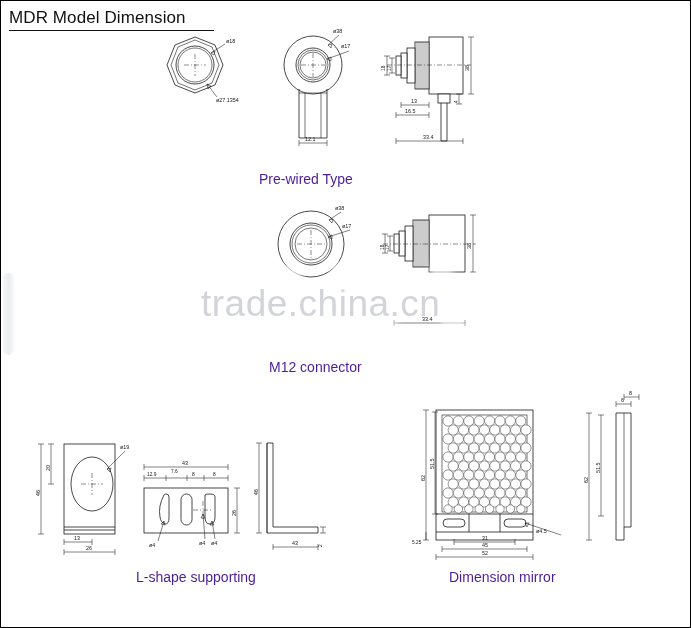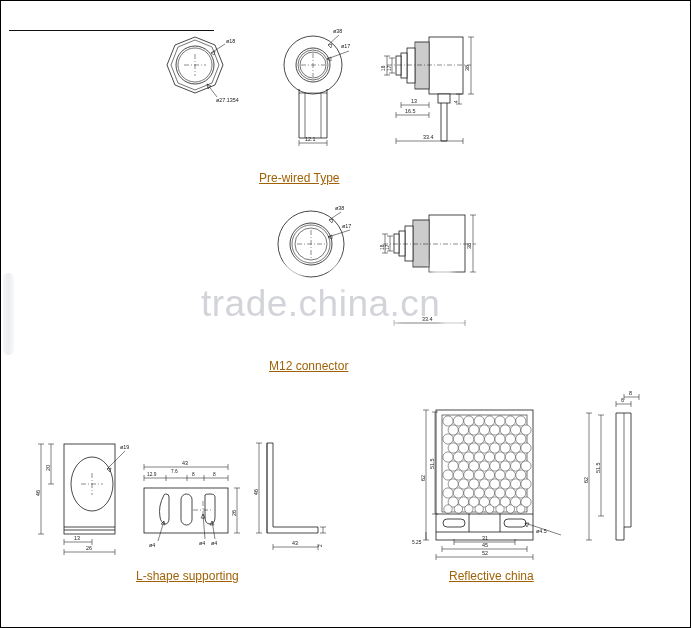--- a/index.html
+++ b/index.html
@@ -37,24 +37,23 @@
   #title-rule {
     position: absolute;
     left: 0;
     top: 23px;
     width: 205px;
     height: 1px;
     background: #111111;
   }
   .caption {
     position: absolute;
-    font-size: 12px;
-    color: #a16207;
+    font-size: 14px;
+    color: #4c1d95;
     white-space: nowrap;
-    text-decoration: underline;
   }
   .wm-main {
     position: absolute;
     left: 200px;
     top: 282px;
     font-size: 37px;
     color: #d2d4d9;
     letter-spacing: 0.5px;
     white-space: nowrap;
     font-family: Liberation Sans, sans-serif;
@@ -91,20 +90,21 @@
   .dimtxt { font-family: "Liberation Sans", sans-serif; font-size: 5.4px; fill: #1a1a1a; }
   .dimtxt-s { font-family: "Liberation Sans", sans-serif; font-size: 4.8px; fill: #1a1a1a; }
   .hatch-cell { fill: #ffffff; stroke: #1a1a1a; stroke-width: 0.45; }
 </style>
 </head>
 <body>
 
 <div id="page">
 
   <div id="title-block">
+    <div id="title-text">MDR Model Dimension</div>
     <div id="title-rule"></div>
   </div>
 
   <svg class="dwg" viewBox="0 0 691 628" xmlns="http://www.w3.org/2000/svg">
 
     <g>
       <polygon class="ln" points="194,36 214,44 222,64 214,84 194,92 174,84 166,64 174,44"></polygon>
       <polygon class="ln-thin" points="194,39 211,46 218,64 211,82 194,89 177,82 170,64 177,46"></polygon>
       <circle class="ln" cx="194" cy="64" r="19"></circle>
       <circle class="ln-thin" cx="194" cy="64" r="17"></circle>
@@ -471,21 +471,21 @@
     </g>
 
   </svg>
 
   <div class="caption" style="left:258px; top:170px;">Pre-wired Type</div>
 
   <div class="caption" style="left:268px; top:358px;">M12 connector</div>
 
   <div class="caption" style="left:135px; top:568px;text-align:right;">L-shape supporting</div>
 
-  <div class="caption" style="left:448px; top:568px;">Reflective china</div>
+  <div class="caption" style="left:448px; top:568px;">Dimension mirror</div>
 
   <div class="wm-side"></div>
   <div class="wm-main">trade.china.cn</div>
   <div class="wm-blob" style="left:282px; top:262px; width:20px; height:26px;"></div>
   <div class="wm-blob" style="left:330px; top:262px; width:22px; height:26px;"></div>
   <div class="wm-blob" style="left:378px; top:262px; width:20px; height:26px;"></div>
   <div class="wm-blob" style="left:430px; top:262px; width:22px; height:26px;"></div>
   <div class="wm-blob" style="left:478px; top:262px; width:20px; height:26px;"></div>
   <div class="wm-blob" style="left:236px; top:318px; width:24px; height:24px;"></div>
   <div class="wm-blob" style="left:300px; top:318px; width:24px; height:24px;"></div>

